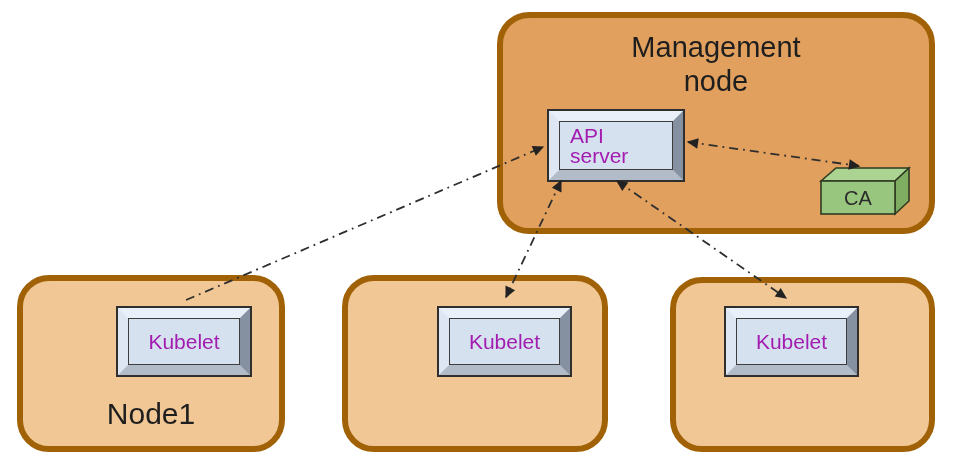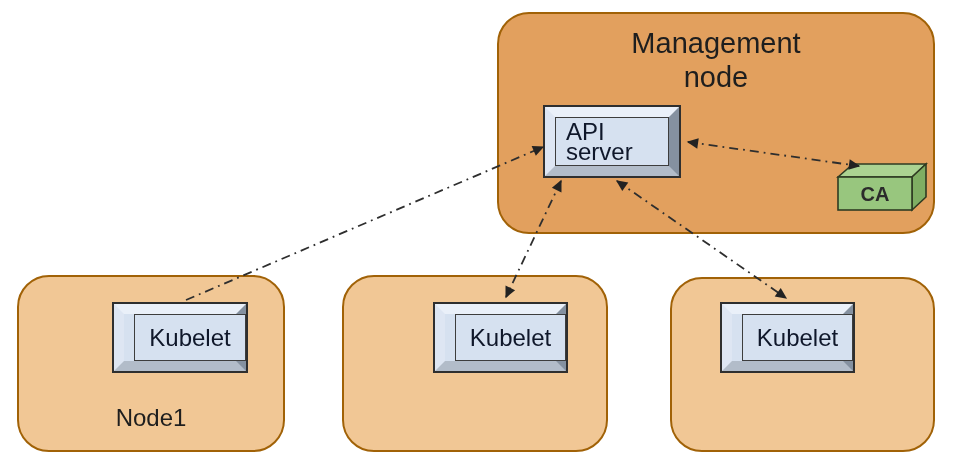--- a/index.html
+++ b/index.html
@@ -7,41 +7,41 @@
     position: relative;
     width: 958px; height: 468px;
     background: #ffffff;
     font-family: "Liberation Sans", sans-serif;
     overflow: hidden;
   }
   
   .group-node {
     position: absolute;
     box-sizing: border-box;
-    border: 2px solid #a16207;
+    border: 6px solid #a16207;
     border-radius: 32px;
     z-index: 1;
   }
   .mgmt { left: 497px; top: 12px; width: 438px; height: 222px; background: #e2a05e; }
   .worker { background: #f1c795; }
   .n1 { left: 17px;  top: 275px; width: 268px; height: 177px; }
   .n2 { left: 342px; top: 275px; width: 266px; height: 177px; }
   .n3 { left: 670px; top: 277px; width: 265px; height: 175px; }
 
   .mgmt-title {
     position: absolute; top: 12px; left: 0; right: 0;
     text-align: center;
     font-size: 29px; line-height: 34px;
     color: #1e1e1e;
     white-space: pre-line;
   }
   .worker-label {
     position: absolute; bottom: 12px; left: 0; right: 0;
     text-align: center;
-    font-size: 24px; line-height: 40px;
+    font-size: 30px; line-height: 40px;
     color: #1e1e1e;
   }
 
   
   .hwbox {
     position: absolute;
     box-sizing: border-box;
     border: 2px solid #2f2f2f;
     background: #d6e1f0;
     z-index: 2;
@@ -55,34 +55,34 @@
     border-left-color: #dee6f3;
     border-right-color: #8591a0;
     border-bottom-color: #b2bcc9;
   }
   .face {
     width: 100%; height: 100%;
     box-sizing: border-box;
     border: 1px solid #3d3d3d;
     background: #d6e1f0;
     display: flex; align-items: center;
-    font-size: 24px; line-height: 20px;
-    color: #0f172a;
+    font-size: 21px; line-height: 20px;
+    color: #a21caf;
     white-space: pre-line;
   }
   .face.text-left  { justify-content: flex-start; padding-left: 10px; }
-  .face.text-center{ justify-content: center; margin-left: 10px; }
+  .face.text-center{ justify-content: center; }
 
   .api-box { left: 44px; top: 91px; width: 138px; height: 73px; }
   .k1 { left: 93px; top: 25px; width: 136px; height: 71px; }
   .k2 { left: 89px; top: 25px; width: 135px; height: 71px; }
   .k3 { left: 48px; top: 23px; width: 135px; height: 71px; }
 
   
-  .ca-wrap { position: absolute; left: 337px; top: 147px; width: 92px; height: 52px; z-index: 2; font-weight: bold; }
+  .ca-wrap { position: absolute; left: 316px; top: 147px; width: 92px; height: 52px; z-index: 2; }
 
   
   .overlay {
     position: absolute; left: 0; top: 0;
     width: 958px; height: 468px;
     z-index: 5;
     pointer-events: none;
   }
   .conn {
     fill: none;

